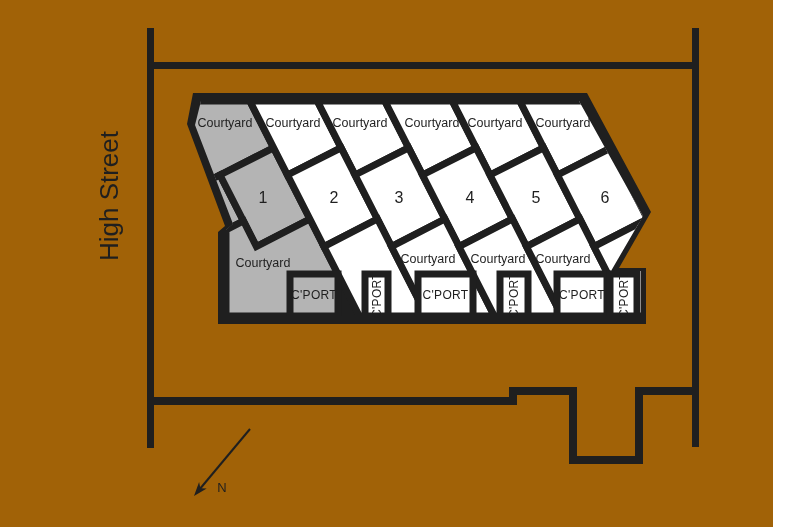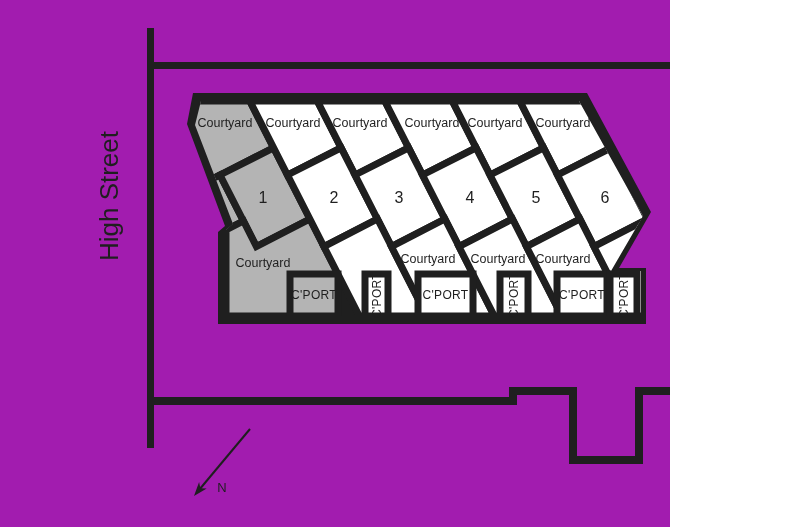--- a/index.html
+++ b/index.html
@@ -1,16 +1,16 @@
 <!DOCTYPE html>
 <html style="--hl: #b4b4b4; --ln: #1f1f1f;"><head>
 <meta charset="utf-8">
 <style>
   html,body{margin:0;padding:0;background:#ffffff;}
-  .canvas{position:relative;width:670px;height:527px;background:#a21caf;overflow:hidden;
+  .canvas{position:relative;width:773px;height:527px;background:#a16207;overflow:hidden;
           font-family:"Liberation Sans",sans-serif;}
   svg text{fill:var(--ln,#1f1f1f);}
   .road{stroke:var(--ln,#1f1f1f);fill:none;}
   .ob{fill:var(--ln,#1f1f1f);stroke:none;}
   .parcel{stroke:var(--ln,#1f1f1f);stroke-width:7;stroke-linejoin:miter;fill:#ffffff;}
   .parcel.gray{fill:var(--hl,#b4b4b4);}
   .lbl{font-size:12.5px;}
   .lbl-unit{font-size:16px;}
   .lbl-cport{font-size:12px;letter-spacing:.3px;}
   .lbl-street{font-size:26px;}

